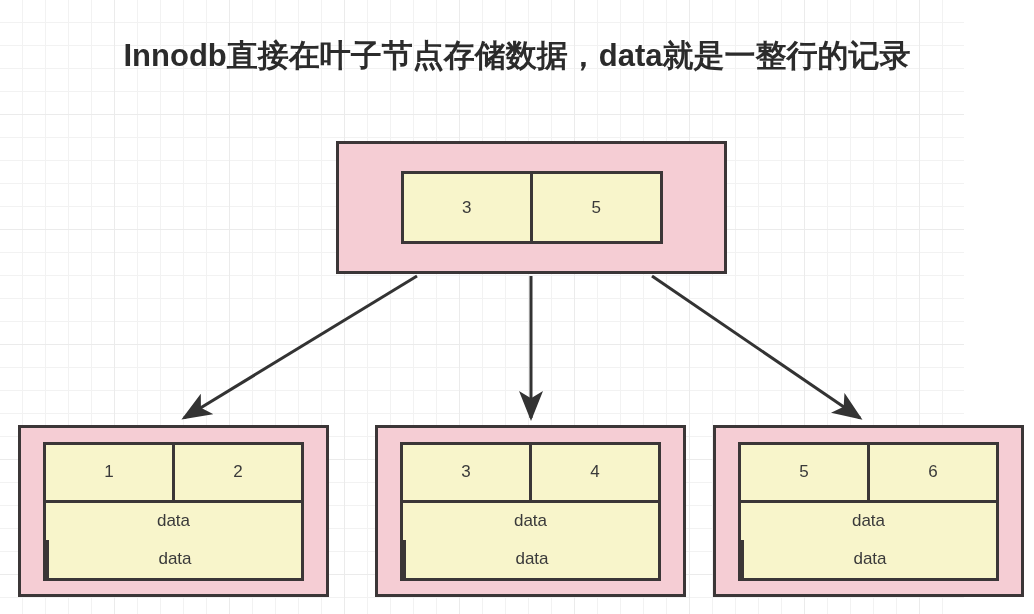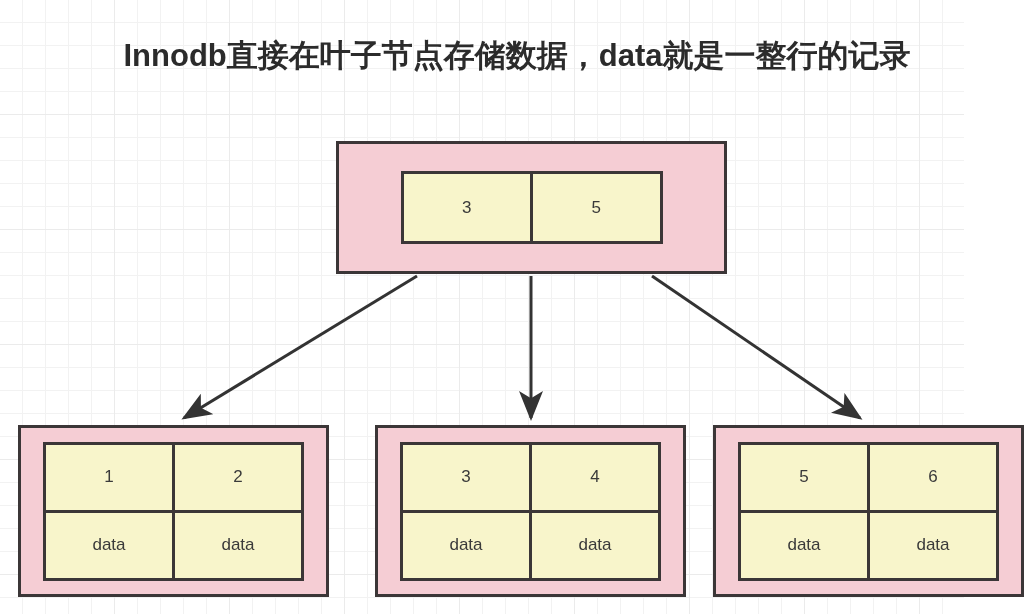--- a/index.html
+++ b/index.html
@@ -76,20 +76,21 @@
     background: #f8f5cb;
     display: flex;
     flex-direction: column;
   }
   .keyrow {
     display: flex;
     flex: 1 1 auto;
   }
   .keyrow + .keyrow {
     border-top: 3px solid #3b3637;
+    flex-direction: column;
   }
   .keycell {
     flex: 1 1 0;
     display: flex;
     align-items: center;
     justify-content: center;
     font-size: 17px;
     color: #3a3a3a;
     background: #f8f5cb;
   }

